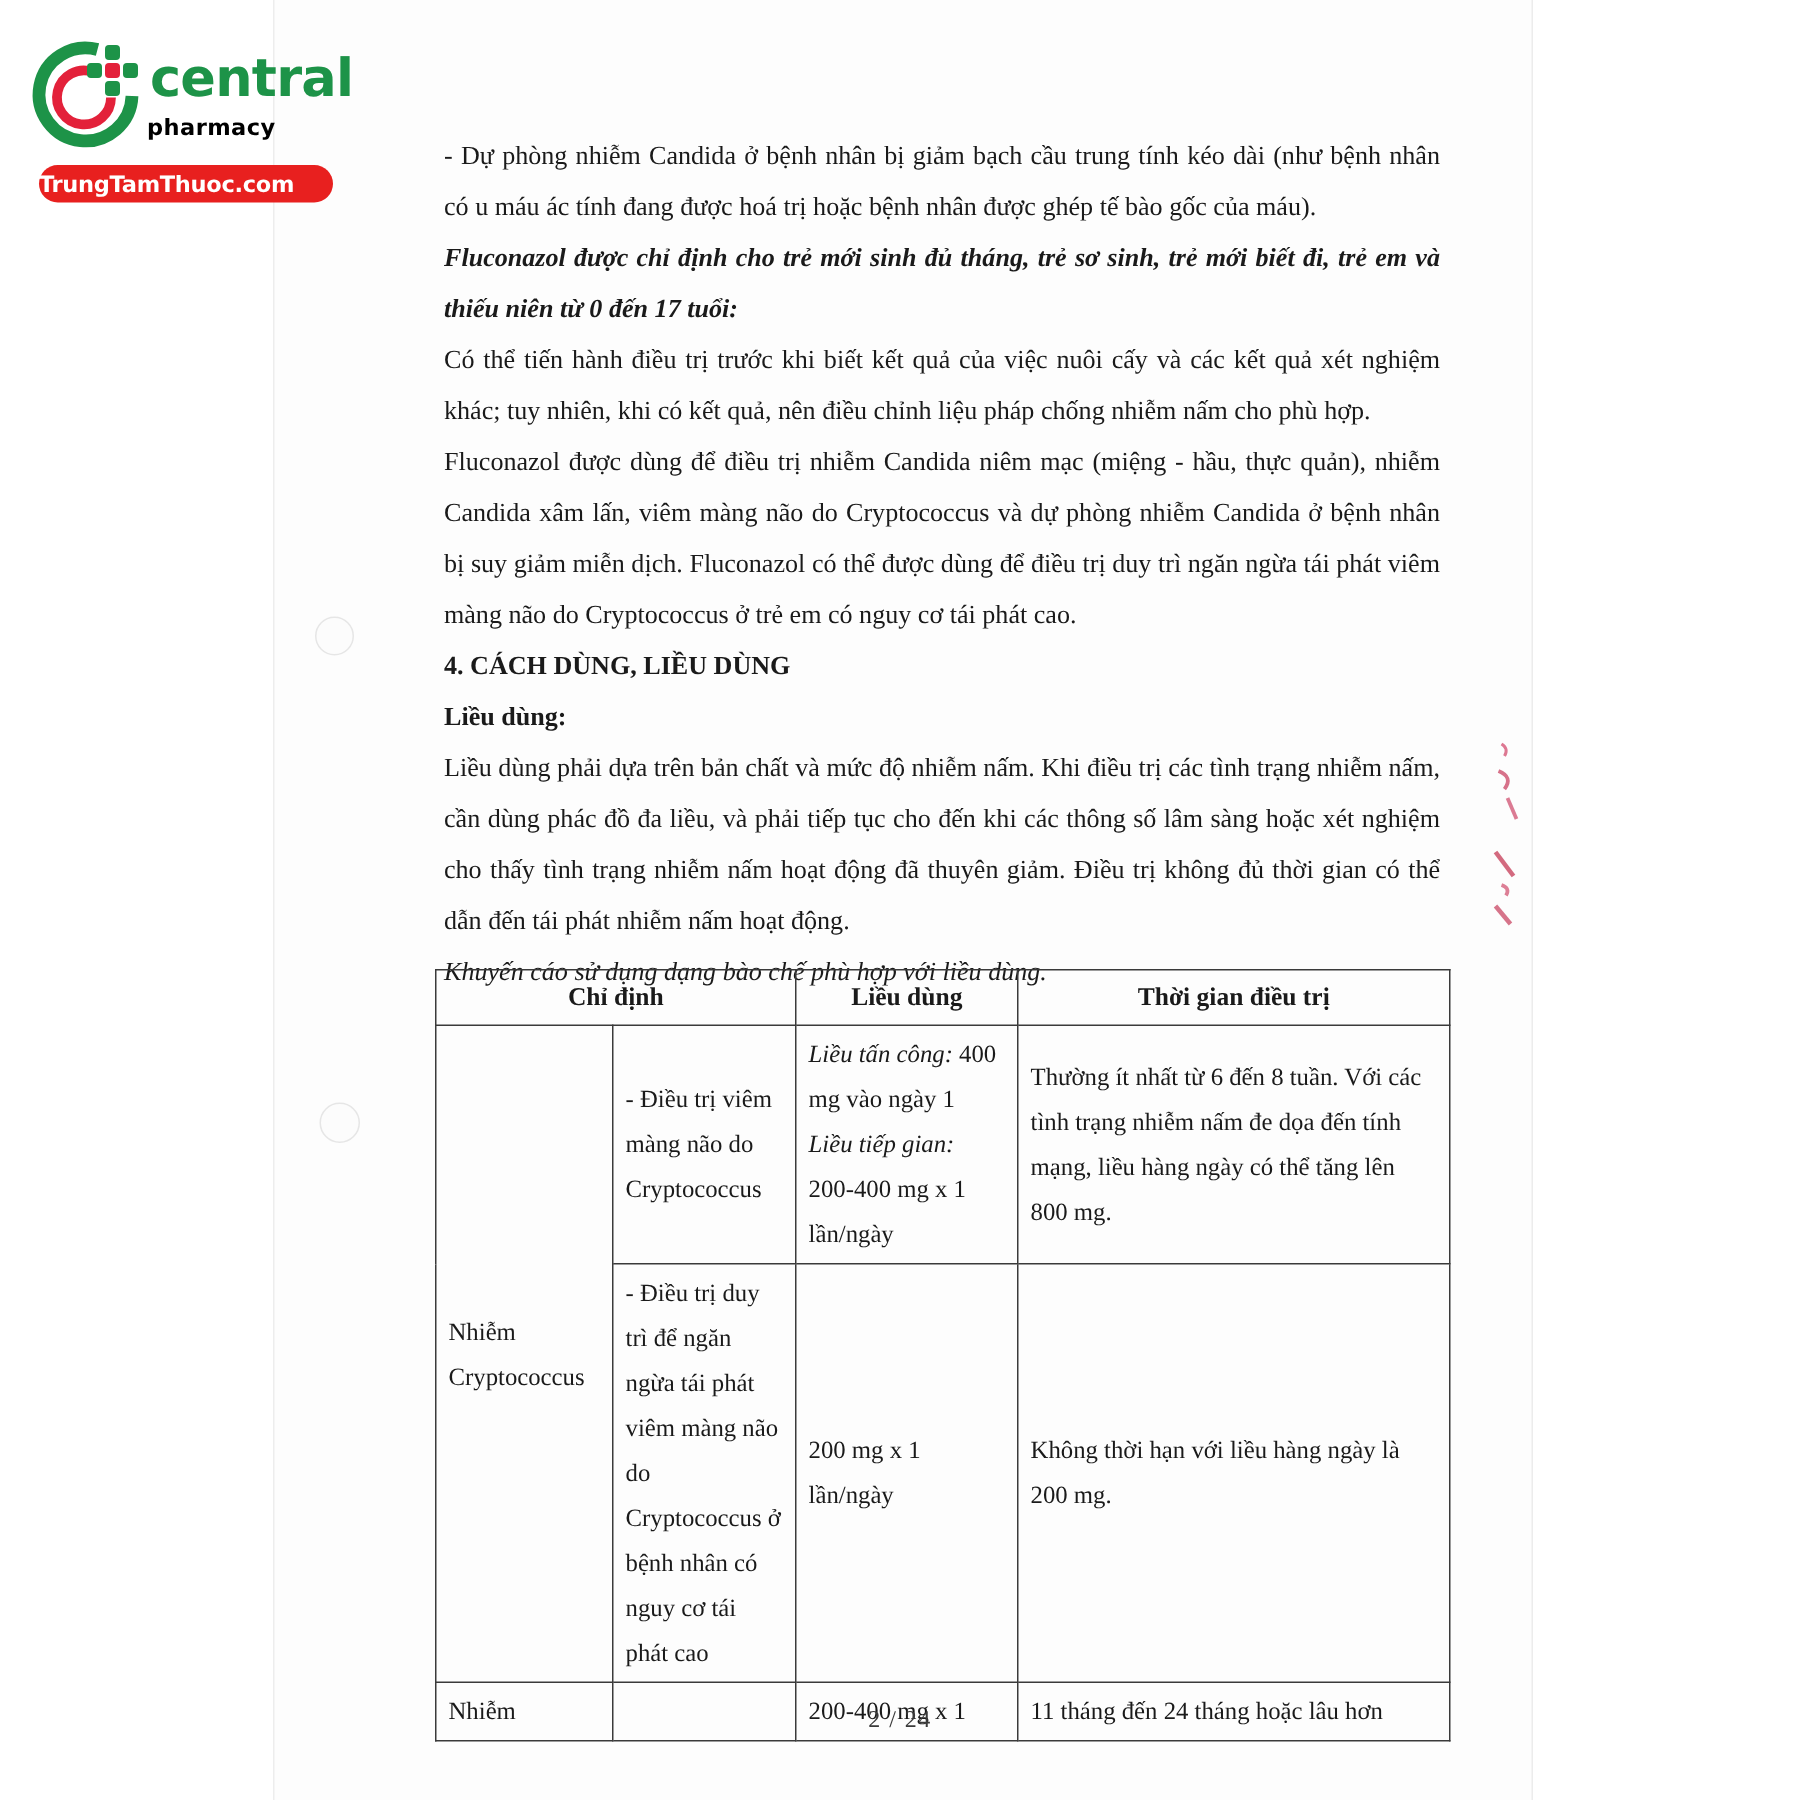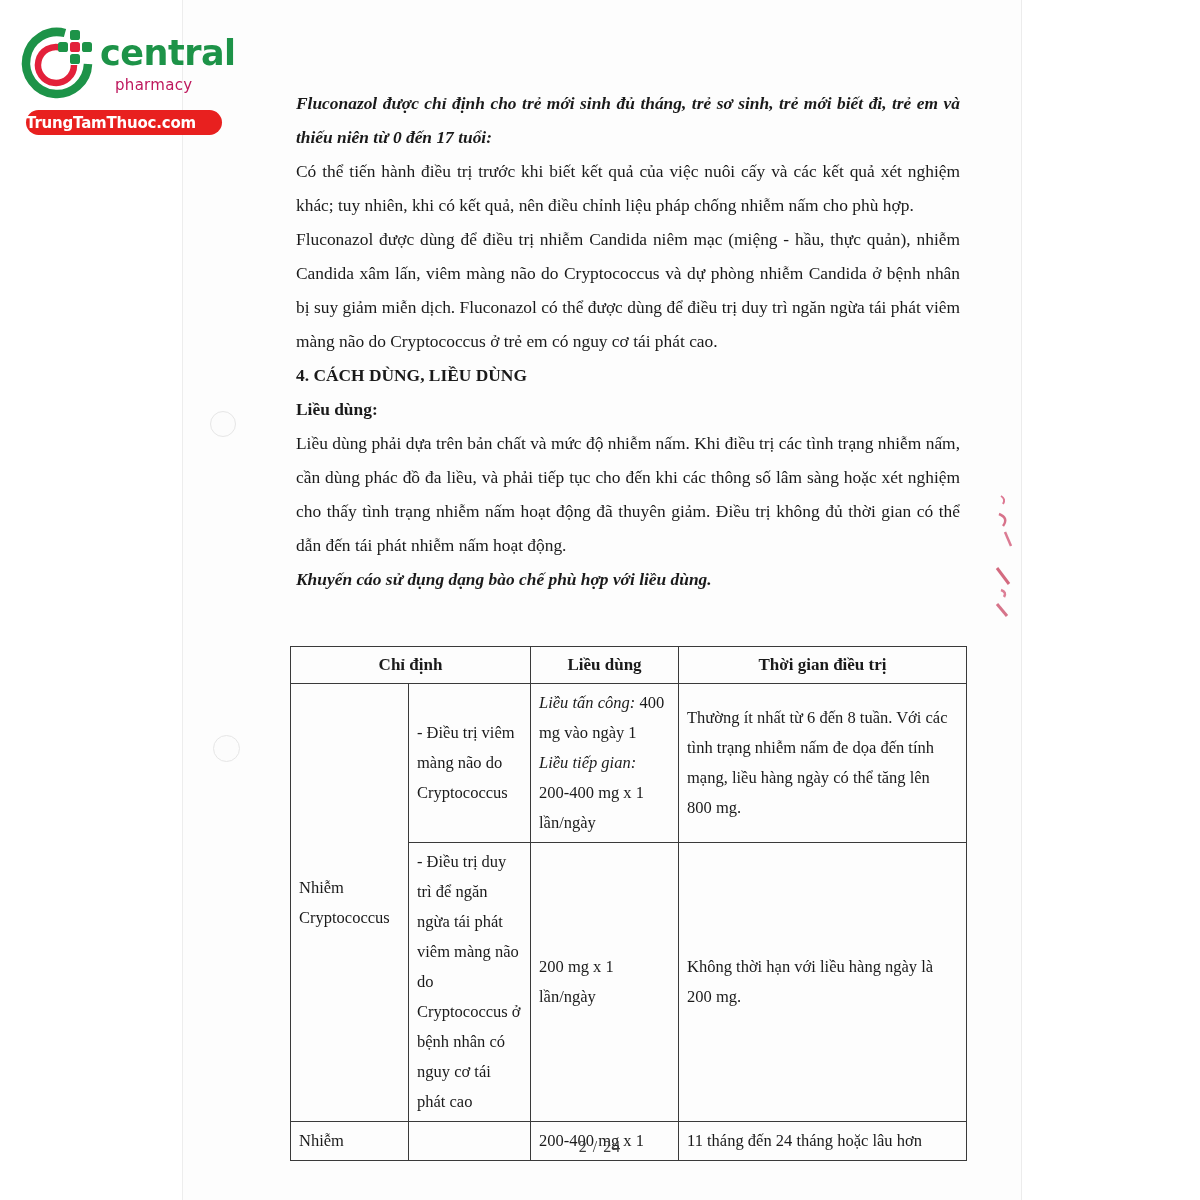--- a/index.html
+++ b/index.html
@@ -64,26 +64,26 @@
     top: 14px;
     font-family: "DejaVu Sans", sans-serif;
     font-size: 35px;
     font-weight: 700;
     color: #1d9348;
     letter-spacing: -0.5px;
     line-height: 1;
   }
   .logo-sub {
     position: absolute;
-    left: 101px;
+    left: 84px;
     top: 56px;
     font-family: "DejaVu Sans", sans-serif;
     font-size: 15px;
-    font-weight: 400;
-    color: #be185d;
+    font-weight: 700;
+    color: #000000;
     letter-spacing: 0.3px;
     line-height: 1;
   }
   .banner {
     position: absolute;
     left: 12px;
     top: 88px;
     width: 196px;
     height: 25px;
     background: #e8201f;
@@ -145,21 +145,21 @@
     margin: 0;
     font-size: 17.4px;
     line-height: 34px;
     font-weight: 700;
   }
   .italic-line {
     margin: 0;
     font-size: 17.4px;
     line-height: 34px;
     font-style: italic;
-    font-weight: 700;
+    font-weight: 400;
   }
   .italic-plain {
     margin: 0;
     font-size: 17.4px;
     line-height: 32px;
     font-style: italic;
     font-weight: 700;
   }
 
   
@@ -245,20 +245,21 @@
     <rect x="52" y="30" width="10" height="10" rx="2.6" fill="#1d9348"></rect>
   </svg>
   <div class="logo-wordmark">central</div>
   <div class="logo-sub">pharmacy</div>
   <div class="banner">
     <span>TrungTamThuoc.com</span>
   </div>
 </div>
 
 <div class="doc">
+  <p class="para">- Dự phòng nhiễm Candida ở bệnh nhân bị giảm bạch cầu trung tính kéo dài (như bệnh nhân có u máu ác tính đang được hoá trị hoặc bệnh nhân được ghép tế bào gốc của máu).</p>
   <p class="para it">Fluconazol được chỉ định cho trẻ mới sinh đủ tháng, trẻ sơ sinh, trẻ mới biết đi, trẻ em và thiếu niên từ 0 đến 17 tuổi:</p>
   <p class="para">Có thể tiến hành điều trị trước khi biết kết quả của việc nuôi cấy và các kết quả xét nghiệm khác; tuy nhiên, khi có kết quả, nên điều chỉnh liệu pháp chống nhiễm nấm cho phù hợp.</p>
   <p class="para">Fluconazol được dùng để điều trị nhiễm Candida niêm mạc (miệng - hầu, thực quản), nhiễm Candida xâm lấn, viêm màng não do Cryptococcus và dự phòng nhiễm Candida ở bệnh nhân bị suy giảm miễn dịch. Fluconazol có thể được dùng để điều trị duy trì ngăn ngừa tái phát viêm màng não do Cryptococcus ở trẻ em có nguy cơ tái phát cao.</p>
   <p class="heading">4. CÁCH DÙNG, LIỀU DÙNG</p>
   <p class="subheading">Liều dùng:</p>
   <p class="para">Liều dùng phải dựa trên bản chất và mức độ nhiễm nấm. Khi điều trị các tình trạng nhiễm nấm, cần dùng phác đồ đa liều, và phải tiếp tục cho đến khi các thông số lâm sàng hoặc xét nghiệm cho thấy tình trạng nhiễm nấm hoạt động đã thuyên giảm. Điều trị không đủ thời gian có thể dẫn đến tái phát nhiễm nấm hoạt động.</p>
   <p class="italic-line">Khuyến cáo sử dụng dạng bào chế phù hợp với liều dùng.</p>
 </div>
 
 <table class="dose-table">

